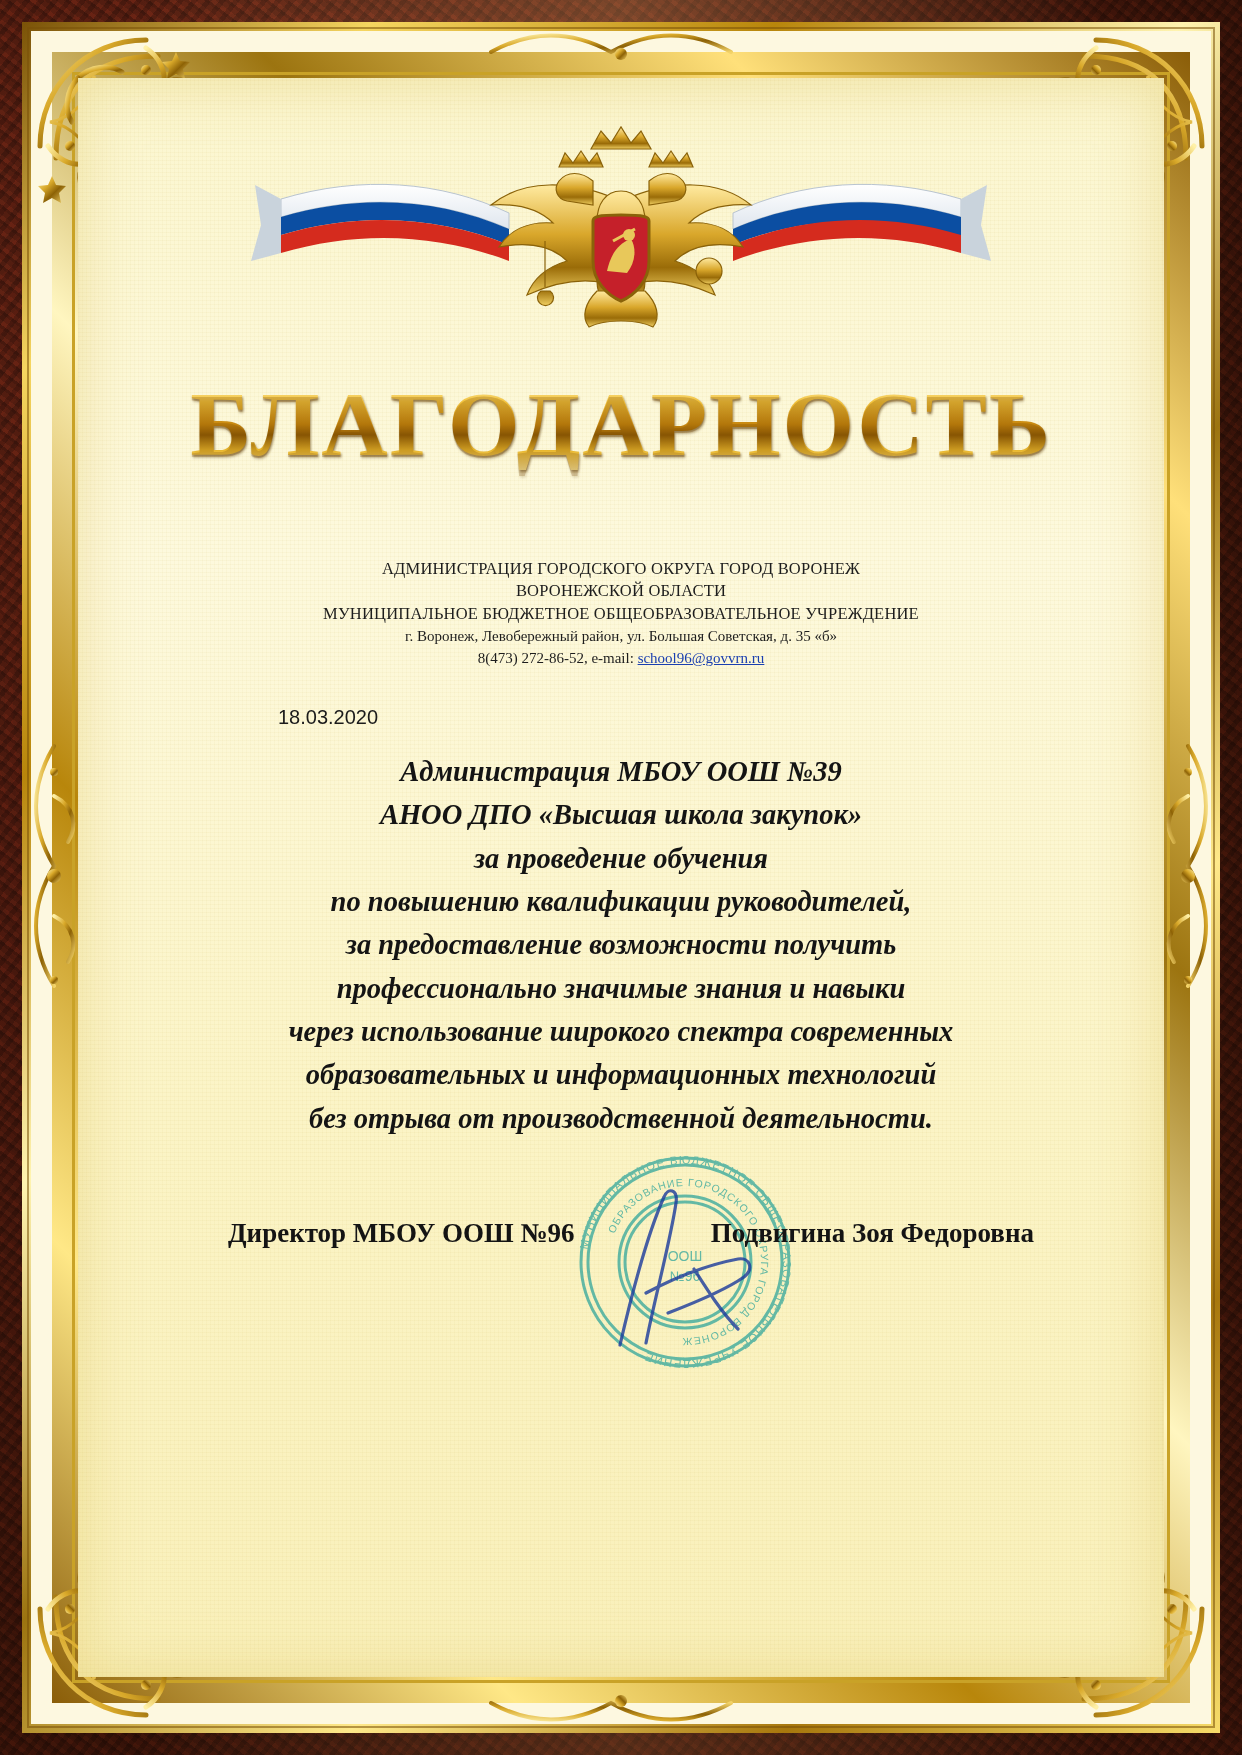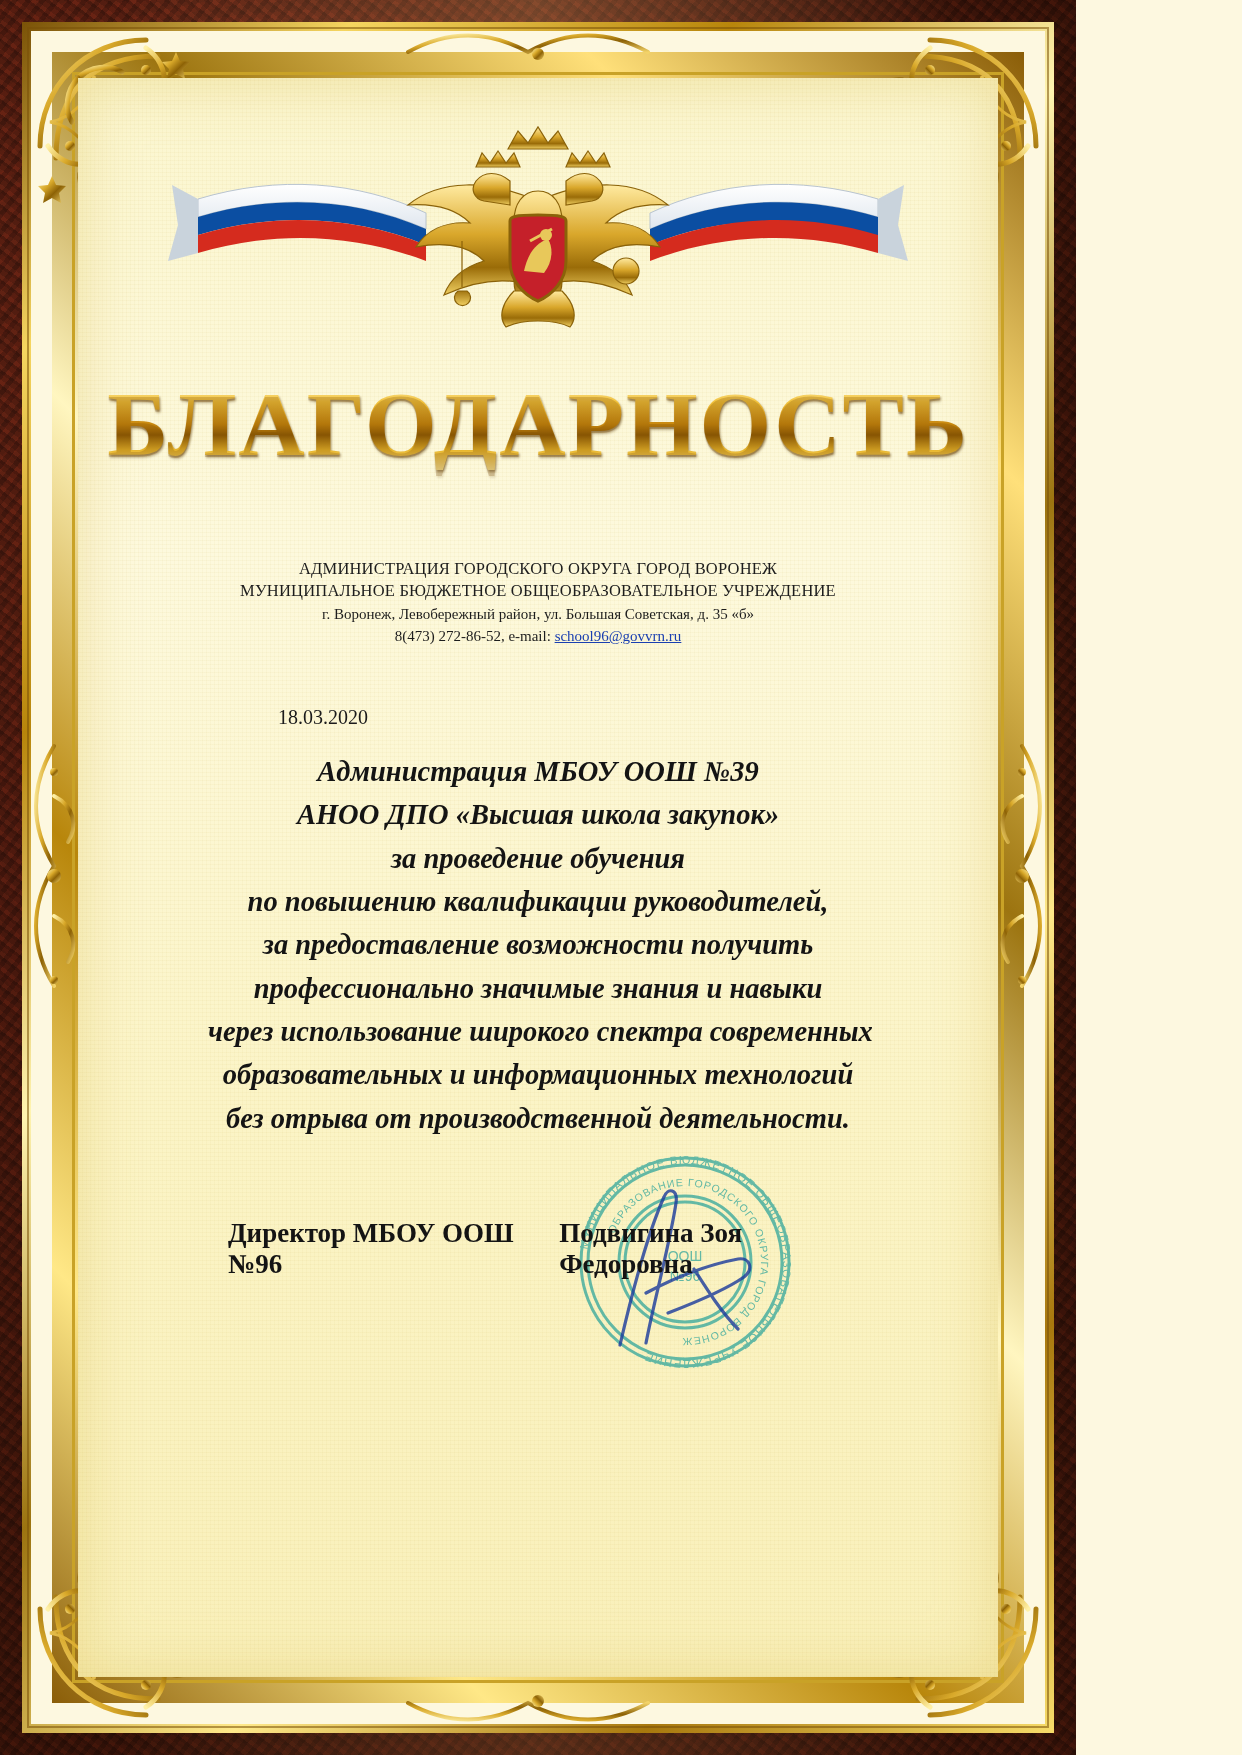--- a/index.html
+++ b/index.html
@@ -5,21 +5,21 @@
   html,body{margin:0;padding:0;}
   body{
     width:1242px;height:1755px;
     background:#fdf8e0;
     font-family:"Liberation Serif", serif;
     overflow:hidden;
   }
 
   .page{
     position:relative;
-    width:1076px;height:1755px;
+    width:1242px;height:1755px;
     box-sizing:border-box;
     background:
       radial-gradient(ellipse at 20% 15%, #8e3a22 0%, #6e2a18 35%, #52200f 70%),
       #5e2614;
   }
 
   
   .border-texture{
     position:absolute;inset:0;
     background-image:
@@ -132,21 +132,21 @@
   }
   .org .l1,.org .l2{font-size:16.5px;letter-spacing:.2px;line-height:1.35;}
   .org .l3,.org .l4{font-size:16.5px;letter-spacing:.2px;line-height:1.35;}
   .org .l5{font-size:15px;line-height:1.5;}
   .org .l6{font-size:15px;line-height:1.5;}
   .org .email{color:#1a3fb0;text-decoration:underline;}
 
   .date{
     position:absolute;left:200px;top:628px;
     font-size:20px;color:#1b1b1b;
-    font-family:Liberation Serif, serif;
+    font-family:Liberation Sans, sans-serif;
   }
 
   
   .body-text{
     position:absolute;left:130px;right:130px;top:672px;
     text-align:center;
     font-family:"Liberation Serif", serif;
     font-style:italic;
     font-weight:bold;
     color:#141414;
@@ -374,20 +374,21 @@
           <circle cx="388" cy="114" r="6" fill="#e8c85a"></circle>
           <path d="M372 120 l22 -12" stroke="#e8c85a" stroke-width="3"></path>
         </g>
       </svg>
     </div>
 
     <div class="title">БЛАГОДАРНОСТЬ</div>
 
     <div class="org">
       <div class="l1">АДМИНИСТРАЦИЯ ГОРОДСКОГО ОКРУГА ГОРОД ВОРОНЕЖ</div>
+      <div class="l2">ВОРОНЕЖСКОЙ ОБЛАСТИ</div>
       <div class="l3">МУНИЦИПАЛЬНОЕ БЮДЖЕТНОЕ ОБЩЕОБРАЗОВАТЕЛЬНОЕ УЧРЕЖДЕНИЕ</div>
       <div class="l5">г. Воронеж, Левобережный район, ул. Большая Советская, д. 35 «б»</div>
       <div class="l6"><span>8(473) 272-86-52, e-mail: </span><span class="email">school96@govvrn.ru</span></div>
     </div>
 
     <div class="date">18.03.2020</div>
 
     <div class="body-text">
       <div>Администрация МБОУ ООШ №39</div>
       <div>АНОО ДПО «Высшая школа закупок»</div>

